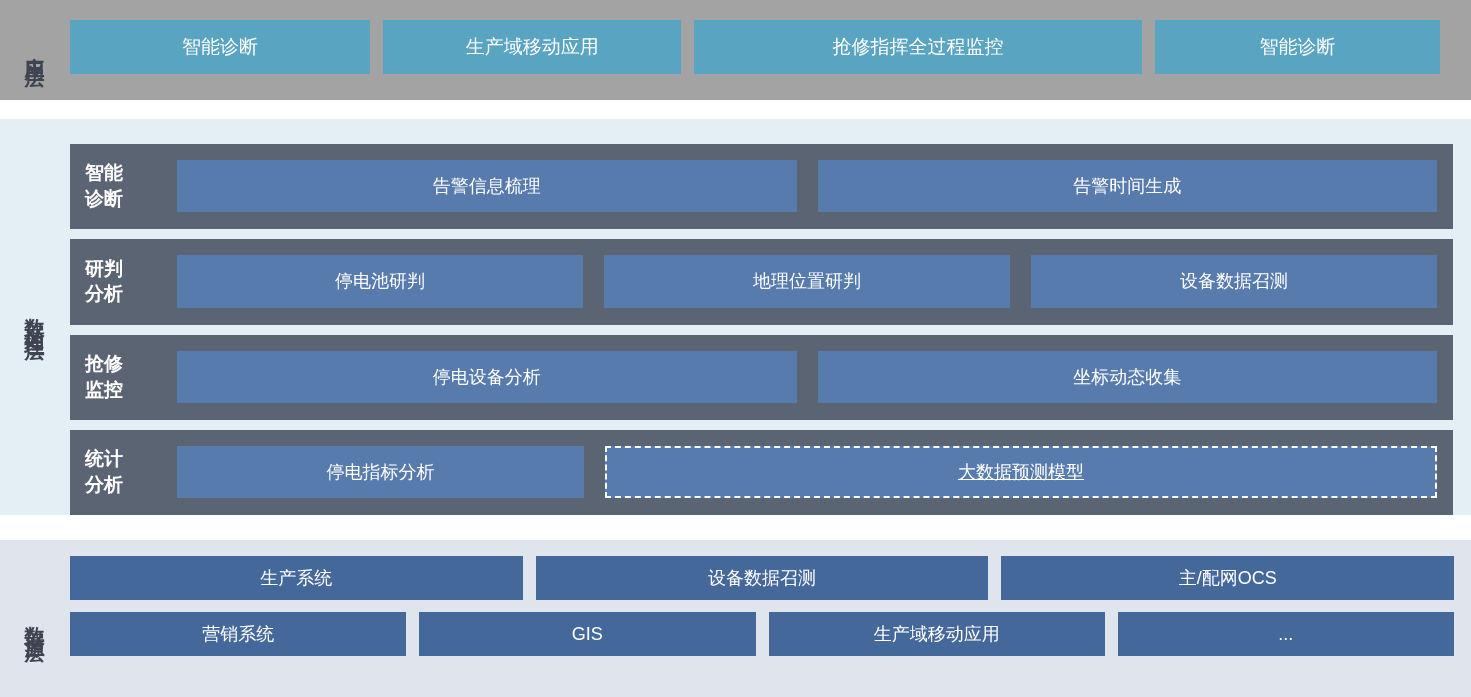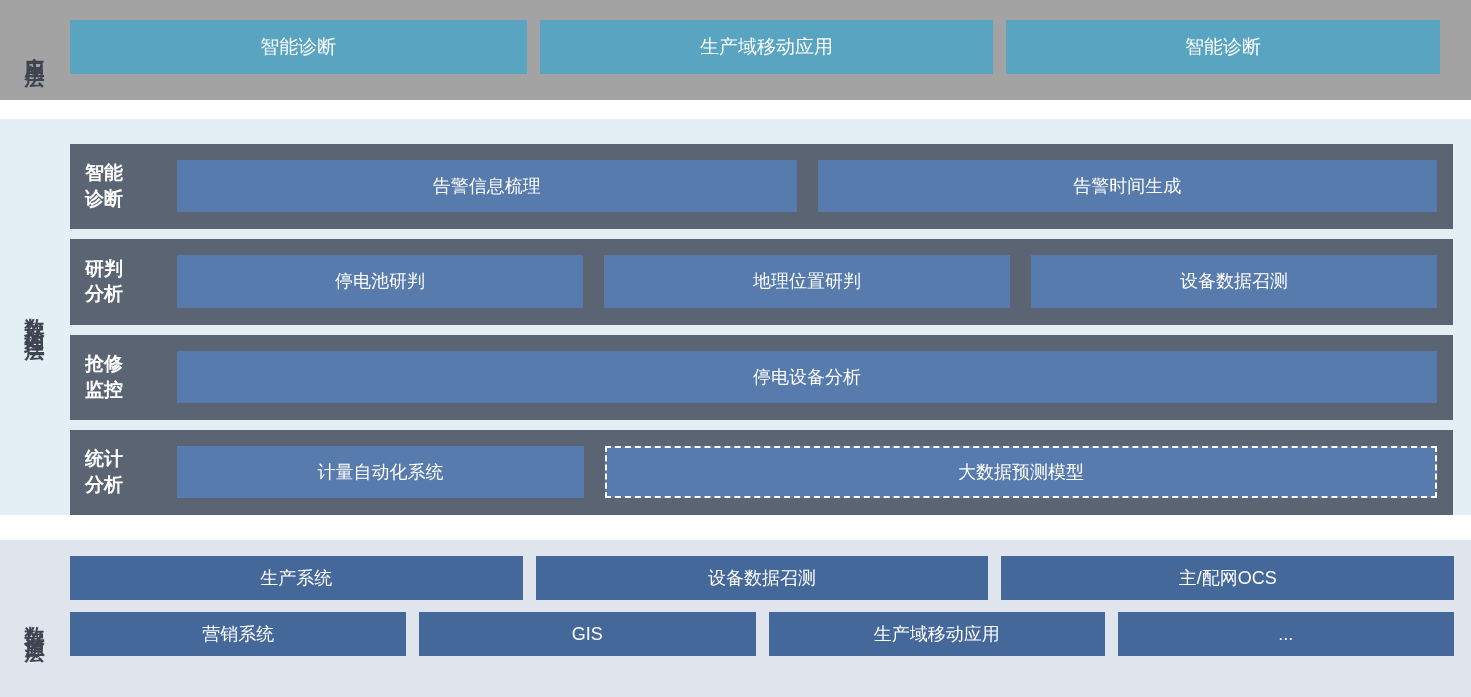--- a/index.html
+++ b/index.html
@@ -41,40 +41,41 @@
   .prow-label{
     flex:0 0 92px;color:#ffffff;font-weight:bold;font-size:19px;
     white-space:pre-line;line-height:1.35;display:flex;align-items:center;
   }
   .prow-boxes{flex:1;display:flex;gap:21px;}
   .pbox{
     background:#567bac;color:#ffffff;font-size:18px;
     display:flex;align-items:center;justify-content:center;
     flex:1;box-sizing:border-box;
   }
-  .pbox-dashed{flex:2.034;border:2px dashed #ffffff;}
+  .pbox-dashed{flex:2.034;border:2px dashed #ffffff;text-decoration:underline;}
 
   
   .src-rows{flex:1;display:flex;flex-direction:column;gap:12px;padding:16px 17px 0 0;}
   .src-row{display:flex;gap:13px;height:44px;}
   .sbox{
     background:#45689a;color:#ffffff;font-size:18px;
     display:flex;align-items:center;justify-content:center;flex:1;
   }
 </style>
 </head>
 <body>
 
 <div class="band band-top">
   <div class="vcol">
     <div class="vlabel">应用层</div>
   </div>
   <div class="top-boxes">
     <div class="teal" style="flex:300">智能诊断</div>
     <div class="teal" style="flex:298">生产域移动应用</div>
+    <div class="teal" style="flex:447">抢修指挥全过程监控</div>
     <div class="teal" style="flex:285">智能诊断</div>
   </div>
 </div>
 
 <div class="gap1"></div>
 
 <div class="band band-mid">
   <div class="vcol">
     <div class="vlabel">数据处理层</div>
   </div>
@@ -97,28 +98,29 @@
         <div class="pbox">地理位置研判</div>
         <div class="pbox">设备数据召测</div>
       </div>
     </div>
 
     <div class="prow">
       <div class="prow-label">抢修
 监控</div>
       <div class="prow-boxes">
         <div class="pbox">停电设备分析</div>
+        <div class="pbox">坐标动态收集</div>
       </div>
     </div>
 
     <div class="prow">
       <div class="prow-label">统计
 分析</div>
       <div class="prow-boxes">
-        <div class="pbox">计量自动化系统</div>
+        <div class="pbox">停电指标分析</div>
         <div class="pbox pbox-dashed">大数据预测模型</div>
       </div>
     </div>
 
   </div>
 </div>
 
 <div class="gap2"></div>
 
 <div class="band band-src">

